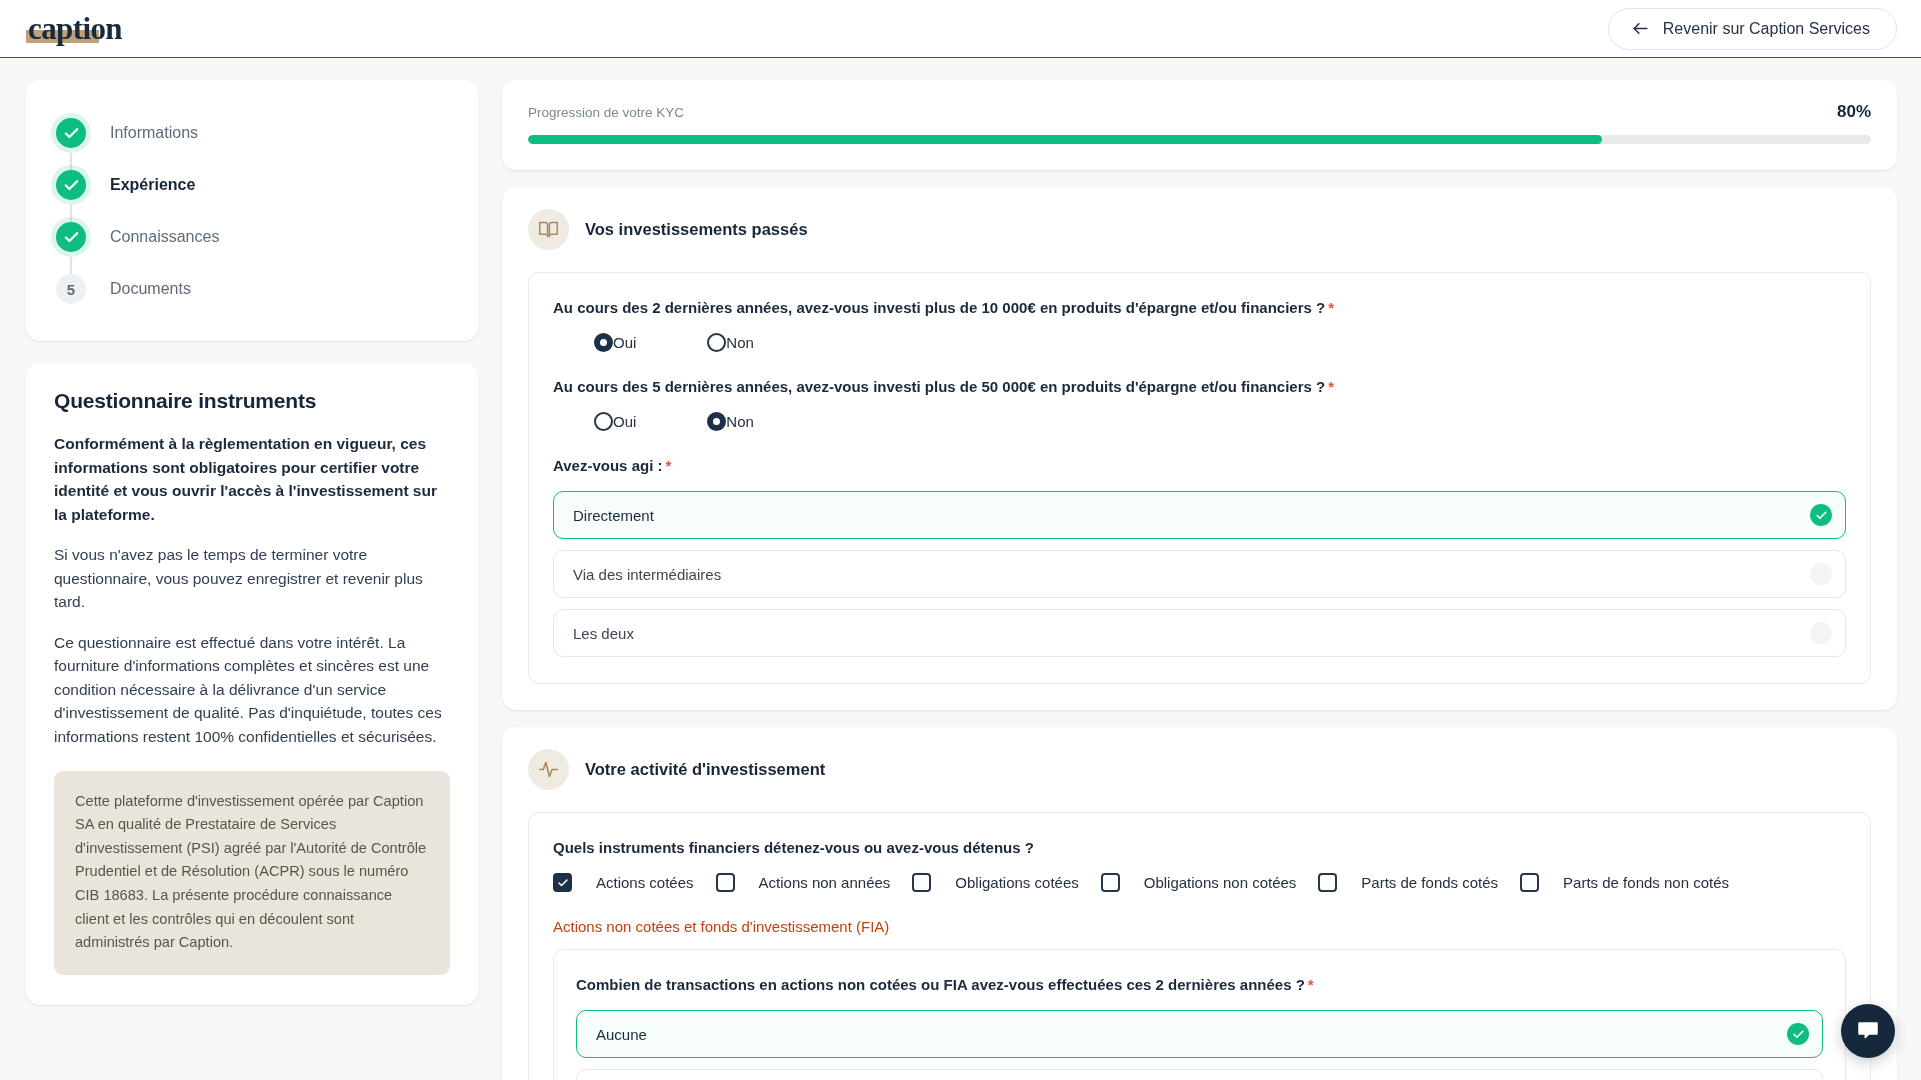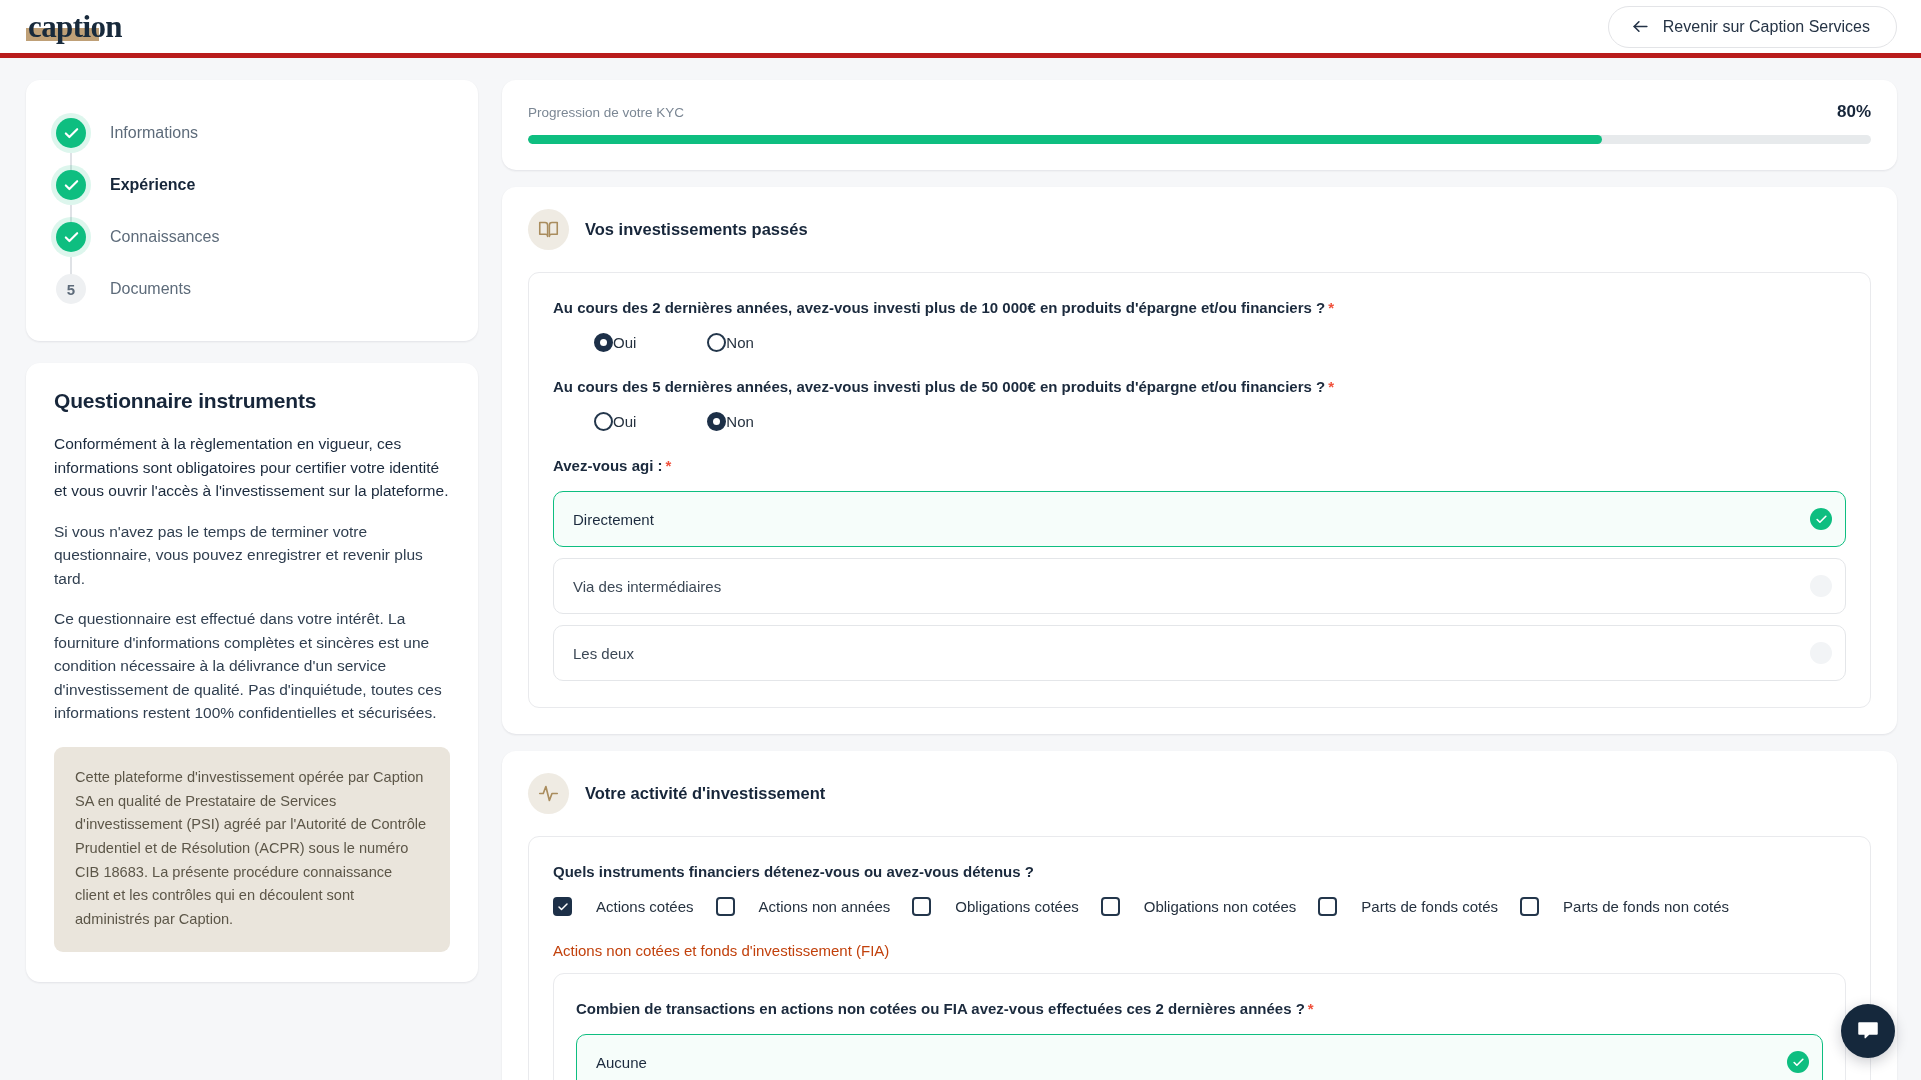--- a/index.html
+++ b/index.html
@@ -15,21 +15,21 @@
     font-family: "Liberation Sans", "DejaVu Sans", sans-serif;
     background: #f6f7f9;
     color: #1b2a3d;
     -webkit-font-smoothing: antialiased;
   }
 
   
   .app-header {
     height: 58px;
     background: #ffffff;
-    border-bottom: 5px solid #b91c1c;
+    border-bottom: 1px solid #b91c1c;
     display: flex;
     align-items: center;
     justify-content: space-between;
     padding: 0 24px 0 26px;
     position: relative;
     z-index: 5;
   }
   .brand {
     position: relative;
     font-family: "Liberation Serif", "DejaVu Serif", serif;
@@ -117,21 +117,21 @@
     background: #dfe2e6;
     z-index: 1;
   }
   .step-label { font-size: 16px; color: #5d6b7a; }
   .step.active .step-label { color: #16263a; font-weight: 700; }
 
   
   .info-card { margin-top: 22px; padding: 26px 28px 30px 28px; }
   .info-title { font-size: 21px; font-weight: 700; color: #17263a; margin-bottom: 19px; letter-spacing: -0.2px; }
   .info-p { font-size: 15.5px; line-height: 1.52; color: #303f50; margin-bottom: 17px; }
-  .info-p.bold { font-weight: 400; color: #1b2a3d; }
+  .info-p.bold { font-weight: 700; color: #1b2a3d; }
   .info-note {
     margin-top: 22px;
     background: #eae5dc;
     border-radius: 9px;
     padding: 19px 21px 20px 21px;
     font-size: 14.6px;
     line-height: 1.62;
     color: #5c5648;
   }
 
@@ -197,21 +197,21 @@
   .radio-opt.sel .radio-dot::after {
     content: ""; width: 7px; height: 7px; border-radius: 50%; background: #fff;
   }
   .radio-text { font-size: 15px; color: #25313f; }
 
   
   .choices { margin-top: 2px; }
   .choice {
     position: relative;
     display: flex; align-items: center;
-    height: 56px;
+    height: 48px;
     padding: 0 54px 0 19px;
     border: 1px solid #e4e6e9;
     border-radius: 10px;
     background: #ffffff;
     font-size: 15px;
     color: #3c4856;
     cursor: pointer;
     margin-bottom: 11px;
   }
   .choice:last-child { margin-bottom: 0; }

